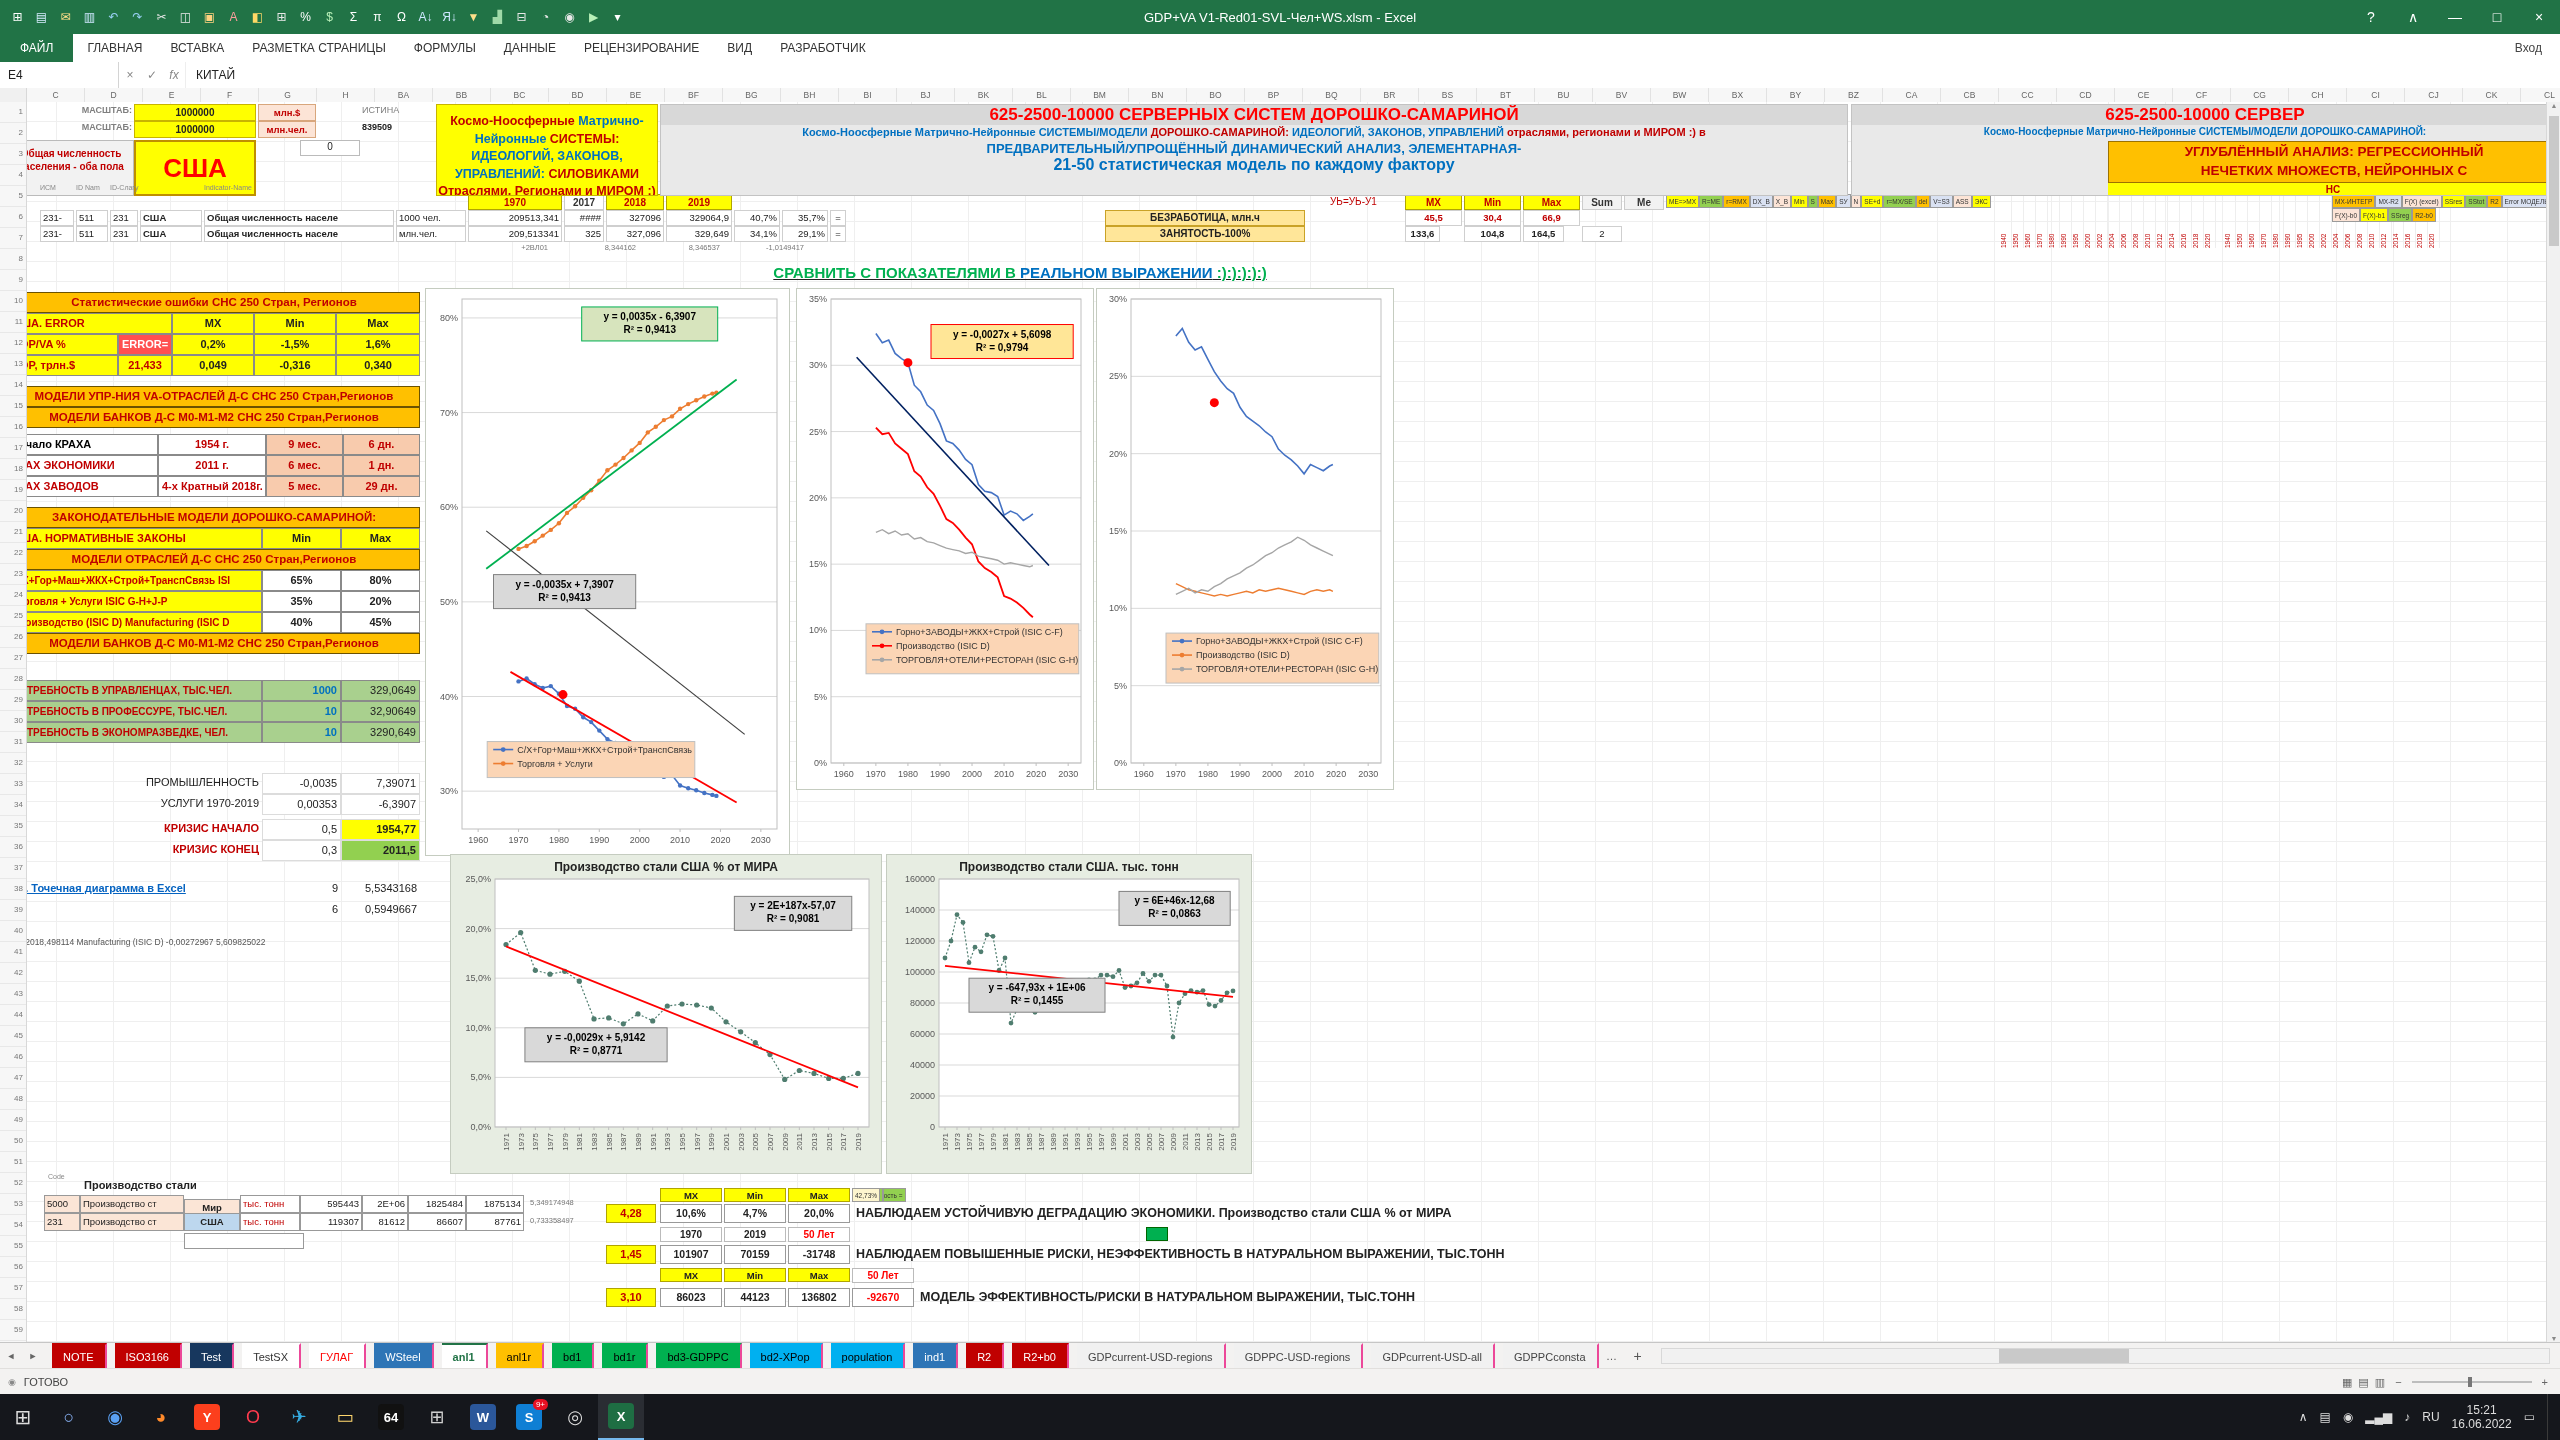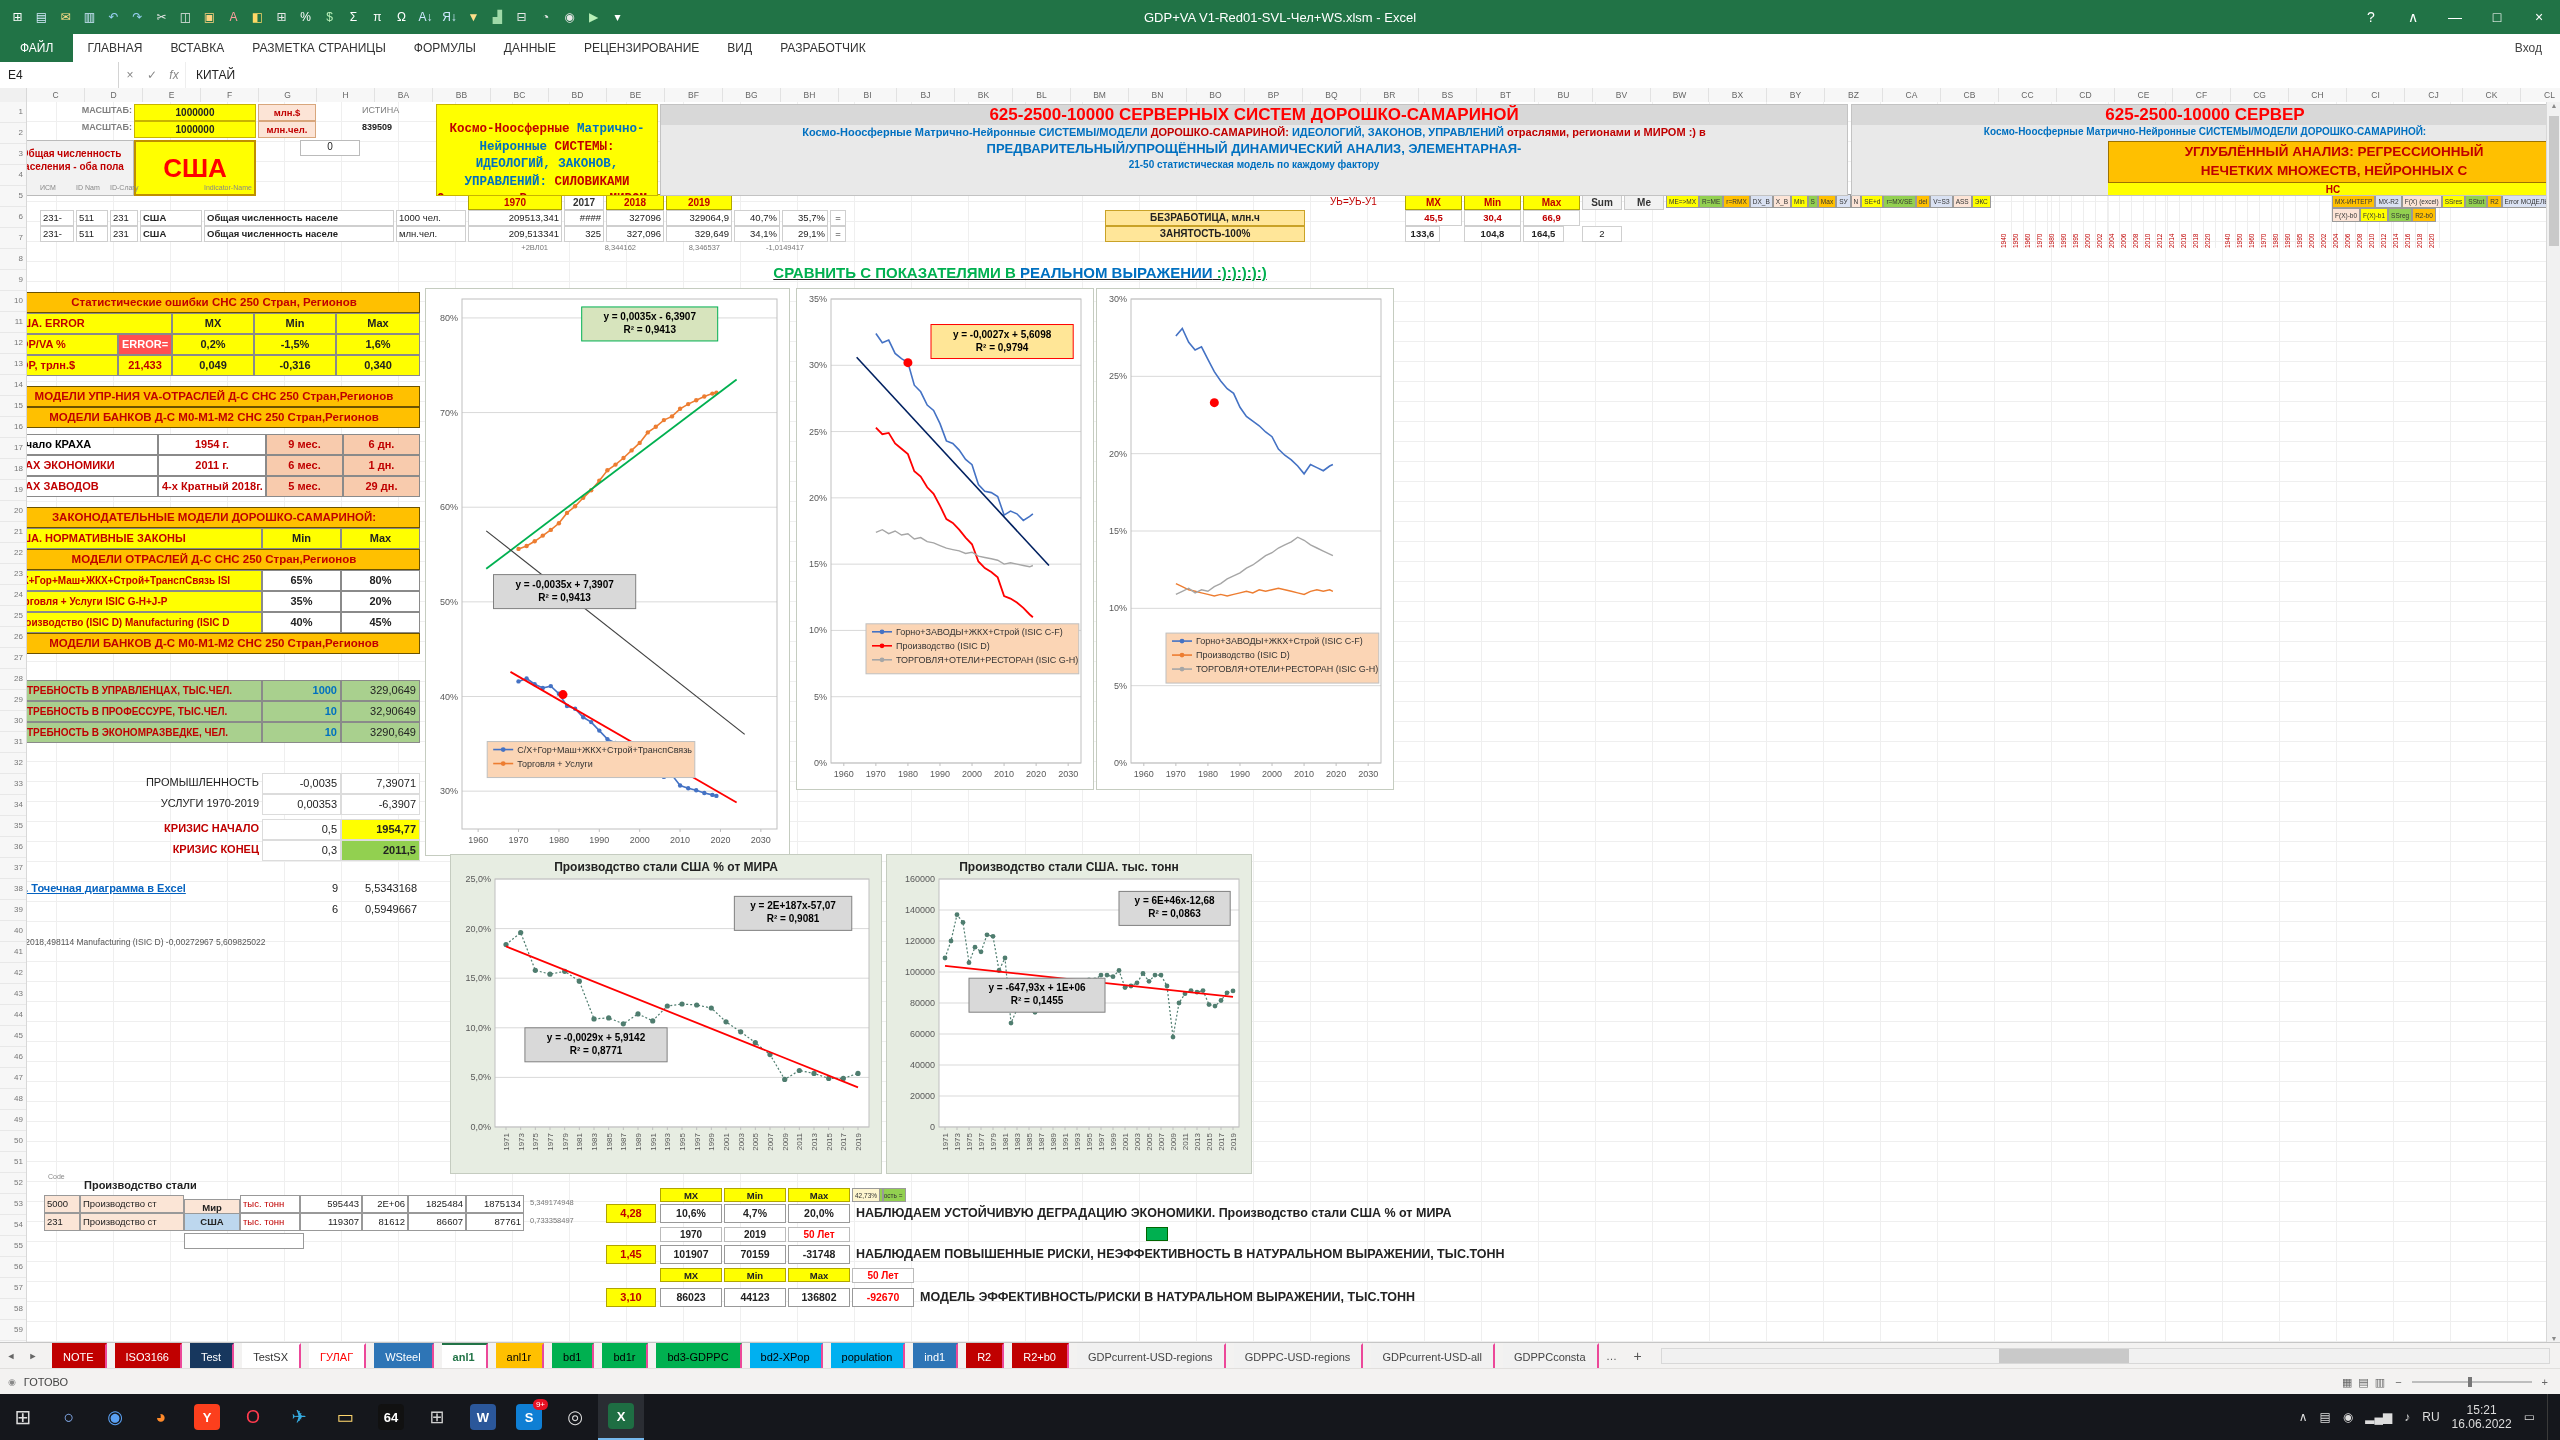--- a/index.html
+++ b/index.html
@@ -41,29 +41,29 @@
 
   .yc{background:#ffff00;border:1px solid #c8b400;text-align:center;font-weight:bold;}
   .oc{background:#fce4d6;border:1px solid #d8a67c;color:#c00000;text-align:center;font-weight:bold;}
   .tinytxt{font-size:8px;color:#666;}
   .gr{color:#7f7f7f;}
 
   #popcap{background:#f2f2f2;border:1px solid #bbb;color:#c00000;font-weight:bold;font-size:10px;
           white-space:normal;text-align:center;line-height:13px;padding-top:6px;}
   #usacell{font-size:26px;color:#ff0000;font-weight:bold;line-height:52px;border:2px solid #bf8f00;}
 
-  #banner-yellow{background:#ffff00;border:1px solid #c8b400;z-index:4;padding-top:16px;font-family:Liberation Mono, monospace;}
+  #banner-yellow{background:#ffff00;border:1px solid #c8b400;z-index:4;padding-top:8px;}
   .by-line{font-weight:bold;font-size:12.5px;text-align:center;line-height:17.5px;}
   .seg-r{color:#c00000;} .seg-b{color:#0070c0;}
 
   #banner-grey{background:#e9e9e9;border:1px solid #c3c3c3;z-index:4;text-align:center;}
   .bg-title{font-size:17px;font-weight:bold;color:#ff0000;line-height:20px;background:#d8d8d8;}
   .bg-sub{font-size:11px;font-weight:bold;line-height:15px;}
   .bg-line{font-size:13px;font-weight:bold;color:#0070c0;line-height:17px;}
-  .bg-line3{font-size:10px;font-weight:bold;color:#0070c0;line-height:16px;}
+  .bg-line3{font-size:16px;font-weight:bold;color:#0070c0;line-height:16px;}
 
   #banner-right{background:#e9e9e9;border:1px solid #c3c3c3;z-index:4;}
   .rb-title{font-size:17px;font-weight:bold;color:#ff0000;text-align:center;line-height:20px;background:#d8d8d8;}
   .rb-sub{font-size:10px;font-weight:bold;color:#0070c0;text-align:center;line-height:14px;}
   .rb-orange{position:absolute;left:256px;top:36px;width:450px;height:40px;background:#ffc000;border:1px solid #9c7200;
              color:#c00000;font-weight:bold;font-size:13.5px;text-align:center;line-height:19px;}
   .rb-ns{position:absolute;left:256px;top:78px;width:450px;height:14px;background:#ffff00;color:#c00000;
          font-weight:bold;font-size:10px;text-align:center;line-height:14px;}
 
   .pophd{position:absolute;top:82px;font-size:7px;color:#888;}

